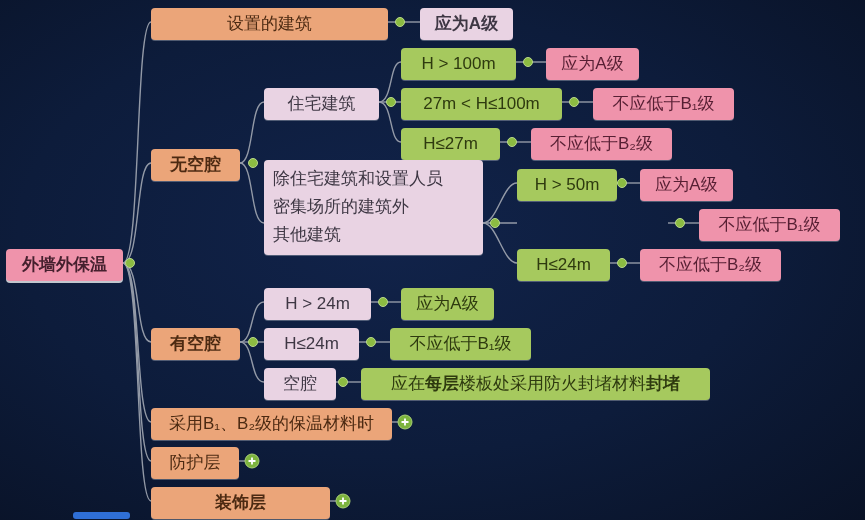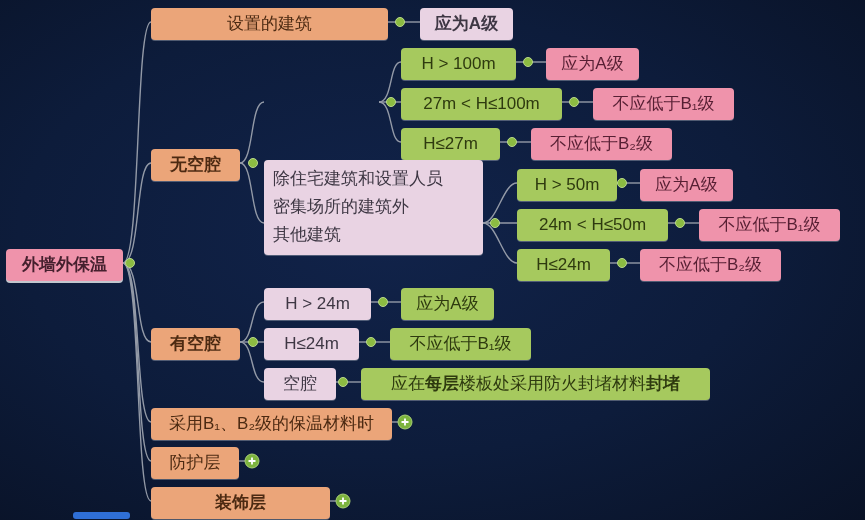--- a/index.html
+++ b/index.html
@@ -110,38 +110,38 @@
   <div class="node rootnode" style="left:6px;top:249px;width:117px">外墙外保温</div>
 
   <div class="node orange" style="left:151px;top:8px;width:237px">
     <span>设置</span>
       <span>的建筑</span>
   </div>
   <div class="node pale boldtxt" style="left:420px;top:8px;width:93px">应为A级</div>
 
   <div class="node orange boldtxt" style="left:151px;top:149px;width:89px">无空腔</div>
 
+  <div class="node pale" style="left:264px;top:88px;width:115px">住宅建筑</div>
 
   <div class="node green" style="left:401px;top:48px;width:115px">H &gt; 100m</div>
   <div class="node pink" style="left:546px;top:48px;width:93px">应为A级</div>
 
   <div class="node green" style="left:401px;top:88px;width:161px">27m &lt; H≤100m</div>
   <div class="node pink" style="left:593px;top:88px;width:141px">不应低于B₁级</div>
 
   <div class="node green" style="left:401px;top:128px;width:99px">H≤27m</div>
   <div class="node pink" style="left:531px;top:128px;width:141px">不应低于B₂级</div>
 
   <div class="node pale multiline" style="left:264px;top:160px;width:219px;height:95px">除住宅建筑和设置人员
 密集场所的建筑外
 其他建筑</div>
 
   <div class="node green" style="left:517px;top:169px;width:100px">H &gt; 50m</div>
   <div class="node pink" style="left:640px;top:169px;width:93px">应为A级</div>
 
-  <div class="node green" style="left:517px;top:209px;width:151px">24m &lt; H≤50m</div>
   <div class="node pink" style="left:699px;top:209px;width:141px">不应低于B₁级</div>
 
   <div class="node green" style="left:517px;top:249px;width:93px">H≤24m</div>
   <div class="node pink" style="left:640px;top:249px;width:141px">不应低于B₂级</div>
 
   <div class="node orange boldtxt" style="left:151px;top:328px;width:89px">有空腔</div>
 
   <div class="node pale" style="left:264px;top:288px;width:107px">H &gt; 24m</div>
   <div class="node green" style="left:401px;top:288px;width:93px">应为A级</div>
 

